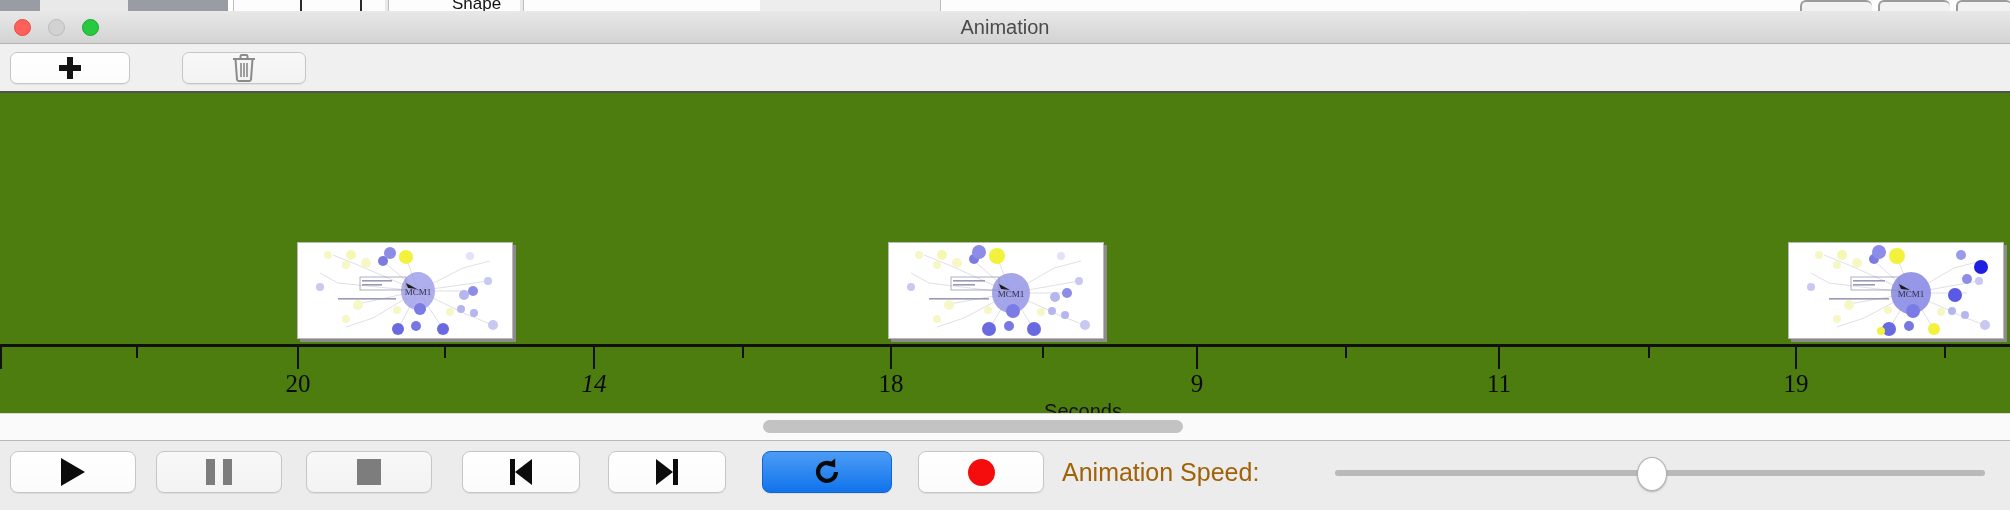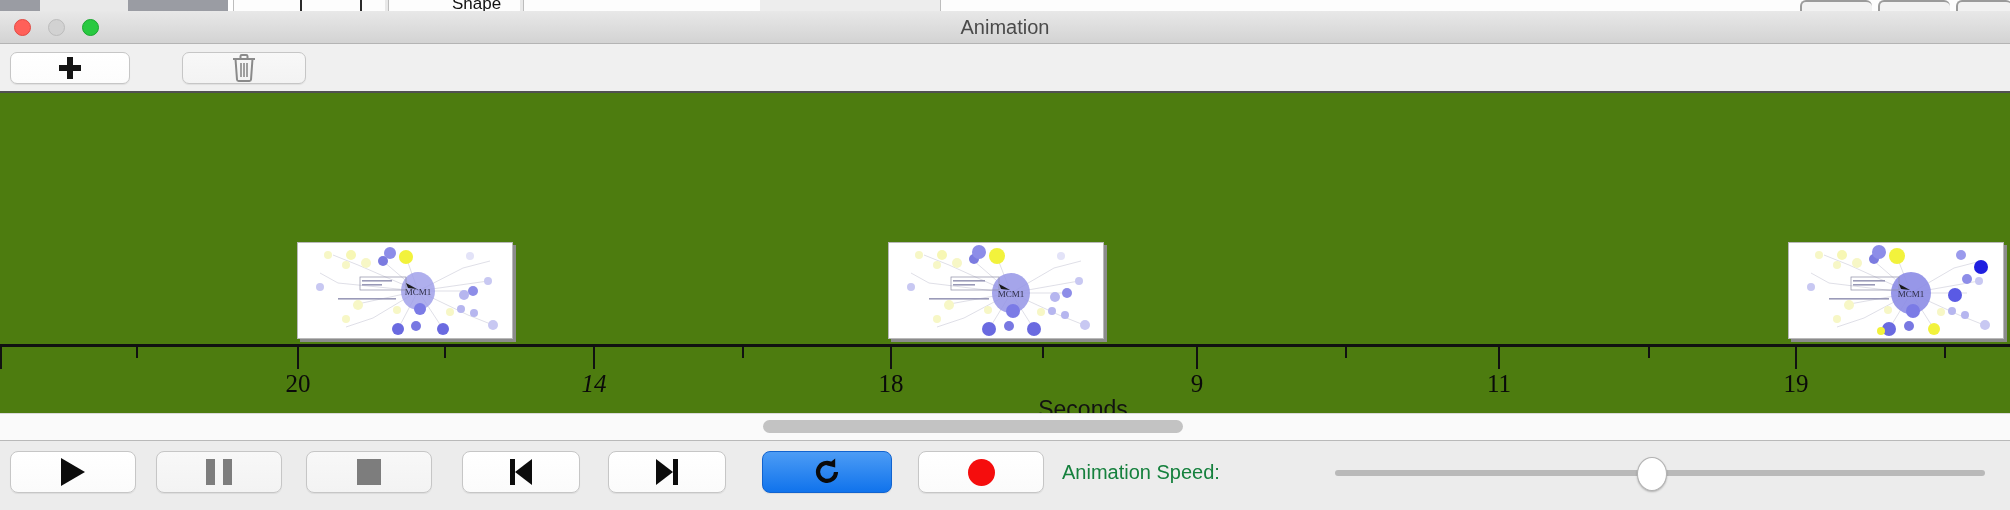--- a/index.html
+++ b/index.html
@@ -77,21 +77,21 @@
   .tick{position:absolute;width:2px;background:#111;}
   .tick.major{bottom:46px;height:22px;}
   .tick.minor{bottom:57px;height:11px;}
   .ticklabel{
     position:absolute;bottom:17px;width:70px;margin-left:-35px;
     text-align:center;font-size:25px;color:#0a0a0a;
     font-family:"Liberation Serif","DejaVu Serif",serif;
   }
   .axis-title{
     position:absolute;bottom:-8px;left:0;width:2010px;text-align:center;
-    font-size:23px;color:#121212;
+    font-size:20px;color:#121212;
   }
   .axis-title span{position:relative;left:78px;}
 
   
   .scrollzone{
     position:absolute;left:0;top:413px;width:2010px;height:26px;
     background:#fafafa;border-top:1px solid #dadada;border-bottom:1px solid #c2c2c2;
   }
   .scrollthumb{
     position:absolute;left:763px;top:6px;width:420px;height:13px;
@@ -130,21 +130,21 @@
   .i-prev{display:flex;align-items:center;}
   .i-prev b{display:block;width:5px;height:26px;background:#0c0c0c;}
   .i-prev i{width:0;height:0;border-right:17px solid #0c0c0c;border-top:13px solid transparent;border-bottom:13px solid transparent;}
   .i-next{display:flex;align-items:center;}
   .i-next i{width:0;height:0;border-left:17px solid #0c0c0c;border-top:13px solid transparent;border-bottom:13px solid transparent;}
   .i-next b{display:block;width:5px;height:26px;background:#0c0c0c;}
   .i-record{width:27px;height:27px;border-radius:50%;background:#f50d0d;}
 
   .speed-label{
     position:absolute;left:1062px;top:10px;height:42px;line-height:42px;
-    font-size:20px;color:#15803d;
+    font-size:25px;color:#a16207;
   }
   .slider{position:absolute;left:1335px;top:28px;width:650px;height:8px;}
   .slider .track{position:absolute;left:0;top:1px;width:650px;height:6px;border-radius:3px;background:#b9b9b9;}
   .slider .thumb{
     position:absolute;left:302px;top:-12px;width:28px;height:32px;border-radius:50%;
     background:#fff;border:1px solid #b2b2b2;box-shadow:0 1px 2px rgba(0,0,0,.25);
   }
 </style>
 </head>
 <body>

